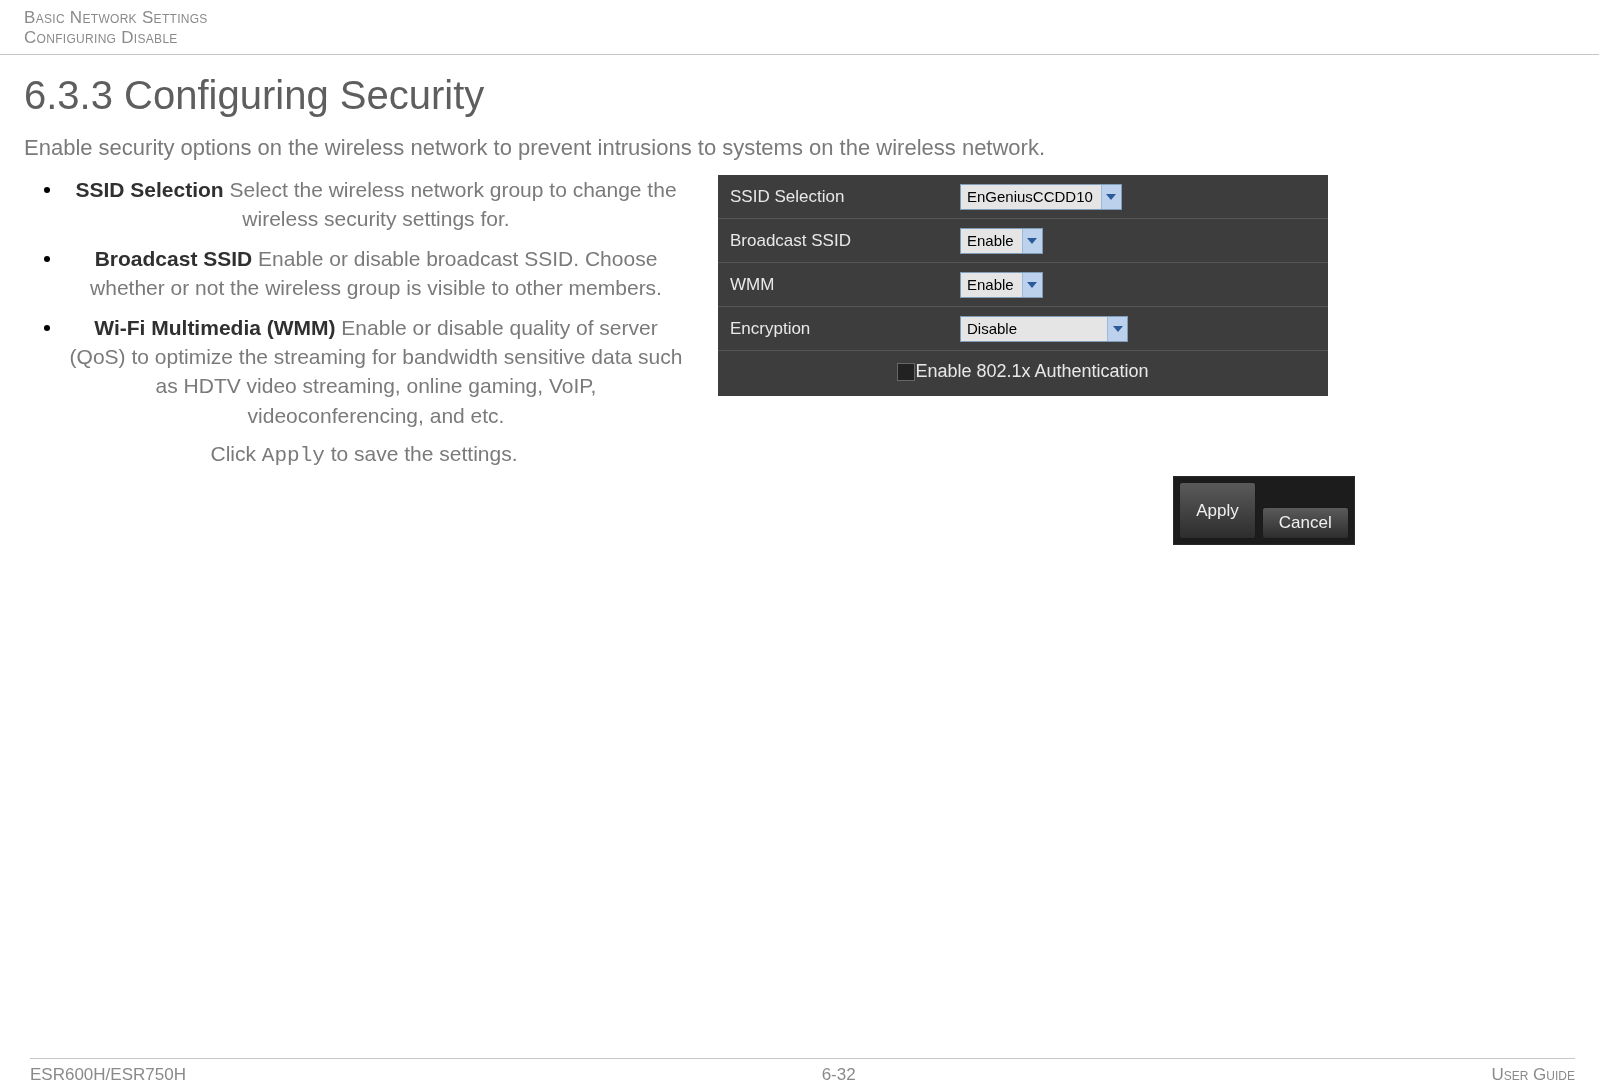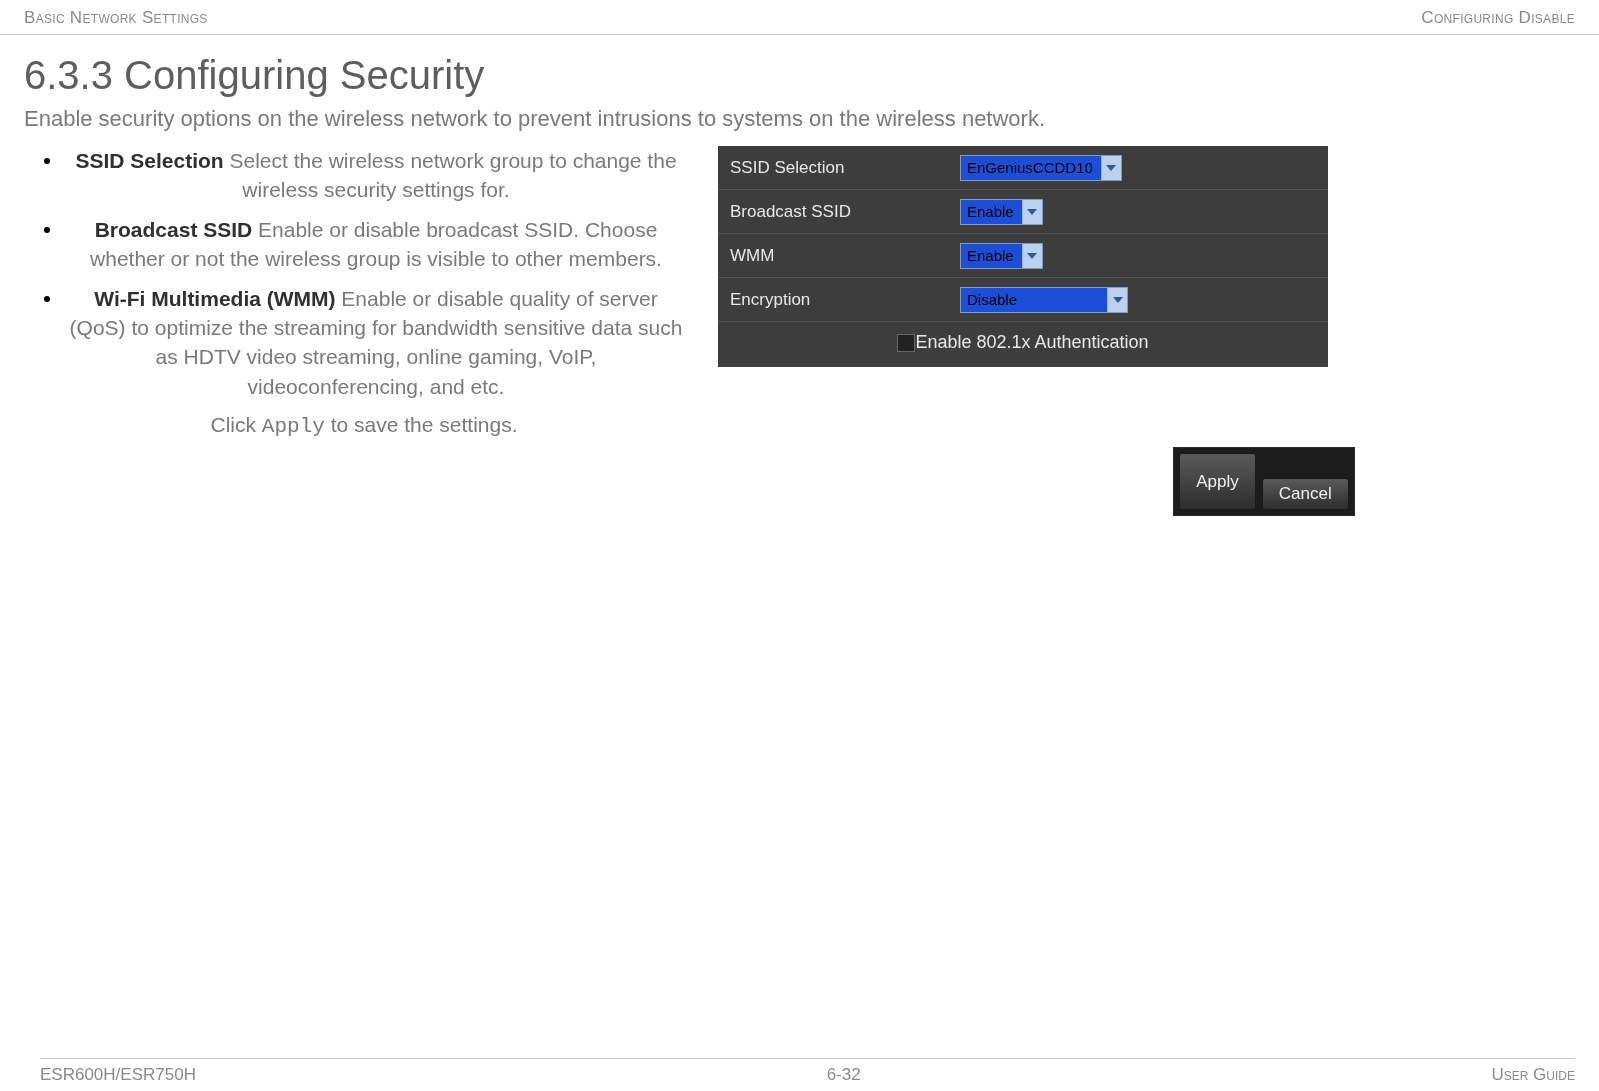--- a/index.html
+++ b/index.html
@@ -12,33 +12,34 @@
       position: relative;
       padding: 0;
     }
     .page-header {
       display: flex;
       justify-content: space-between;
       padding: 8px 24px 6px 24px;
       font-size: 17px;
       color: #8a8a8a;
       letter-spacing: 0.3px;
+      flex-direction: column;
     }
     .page-header .sc { font-variant: small-caps; }
     .rule-top {
       border: none;
       border-top: 1px solid #c7c7c7;
       margin: 0 0 18px 0;
     }
     .content { padding: 0 24px; }
     h1.section-title {
       font-size: 40px;
       font-weight: 400;
       color: #5e5e5e;
-      margin-bottom: 8px;
+      margin-bottom: 17px;
     }
     p.lead {
       font-size: 22px;
       color: #7a7a7a;
       margin-bottom: 14px;
     }
     .two-col {
       display: flex;
       gap: 34px;
       align-items: flex-start;
@@ -93,21 +94,21 @@
       padding: 8px 12px;
       min-height: 44px;
     }
     .panel-row:last-of-type { border-bottom: none; }
     .panel-label {
       width: 230px;
       flex-shrink: 0;
     }
     .panel-control { flex: 1; display: flex; }
     .select-box {
-      background: #1d4ed8;
+      background: #e5e5e5;
       color: #000;
       border: 1px solid #7f9db9;
       display: inline-flex;
       align-items: stretch;
       height: 26px;
       font-size: 15px;
     }
     .select-box .sel-text { padding: 3px 8px 3px 6px; display:flex; align-items:center; white-space:nowrap; }
     .select-box .sel-arrow {
       background: #bcd1ec;
@@ -152,21 +153,21 @@
       border-radius: 3px;
       font-size: 17px;
       padding: 5px 16px;
       margin-right: 6px;
     }
     .ui-btn:last-child { margin-right: 0; margin-top: 25px; }
     
     .page-footer {
       position: absolute;
       bottom: 6px;
-      left: 16px; right: 0;
+      left: 6px; right: 0;
       padding: 0 24px;
       margin-top: 15px;
     }
     .rule-bottom {
       border: none;
       border-top: 1px solid #c7c7c7;
       margin-bottom: 6px;
     }
     .footer-row {
       display: flex;

